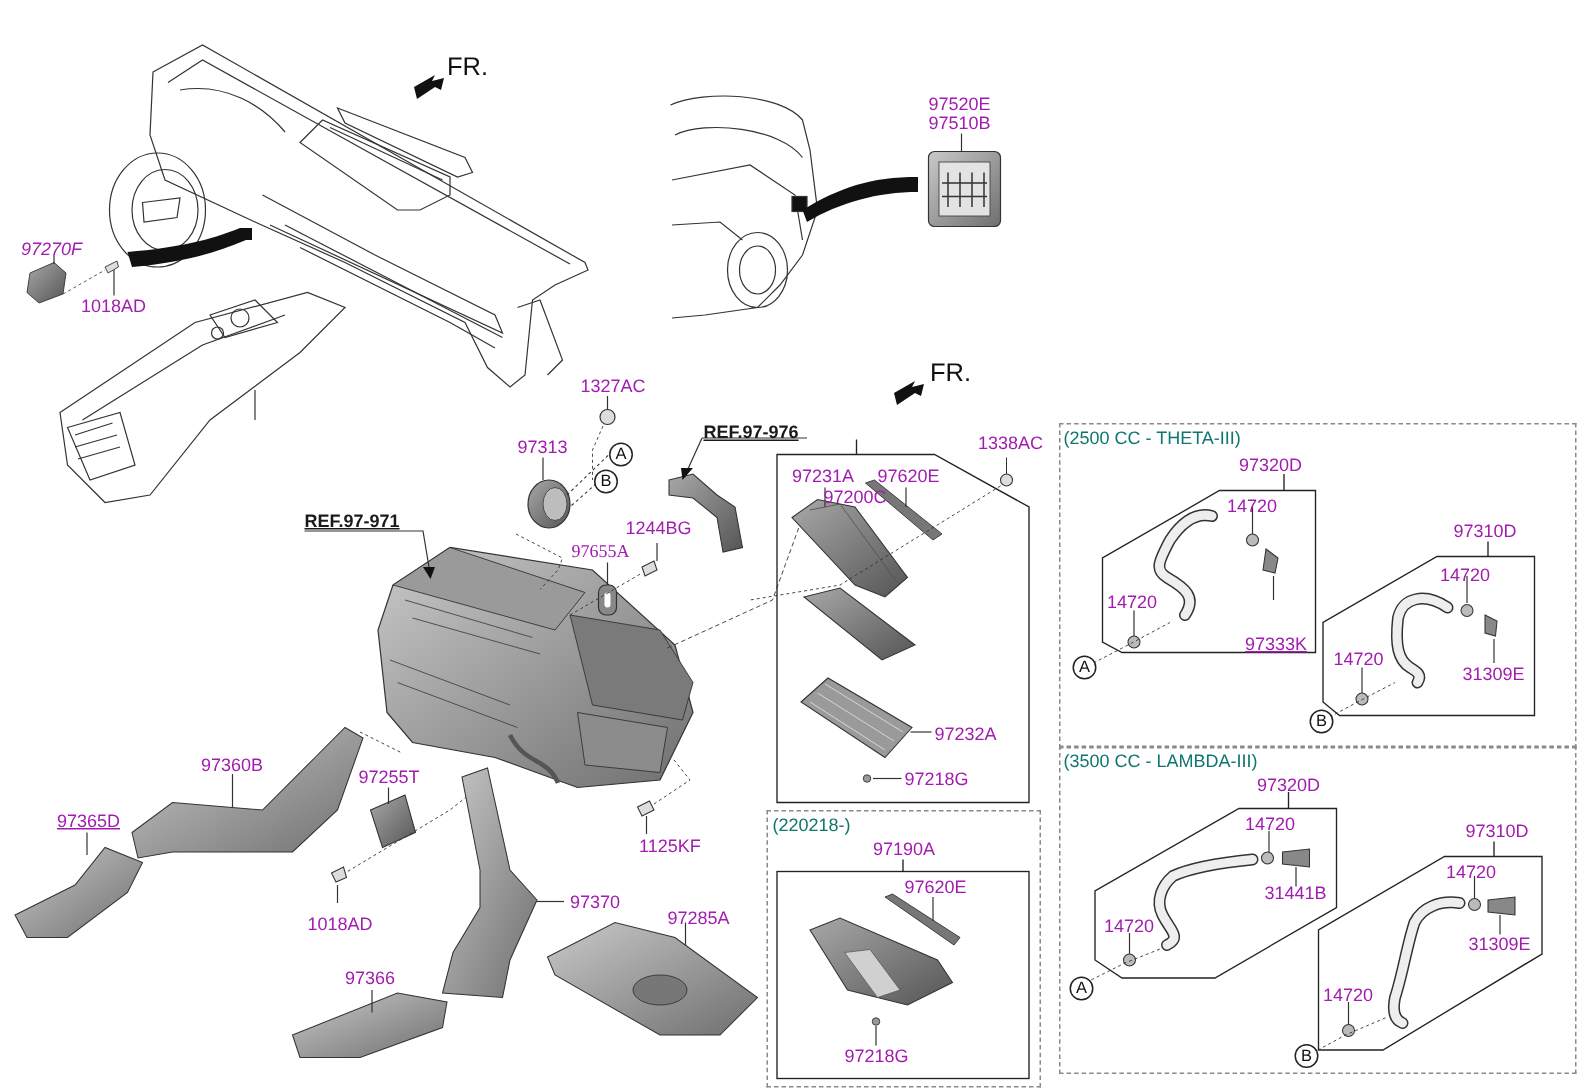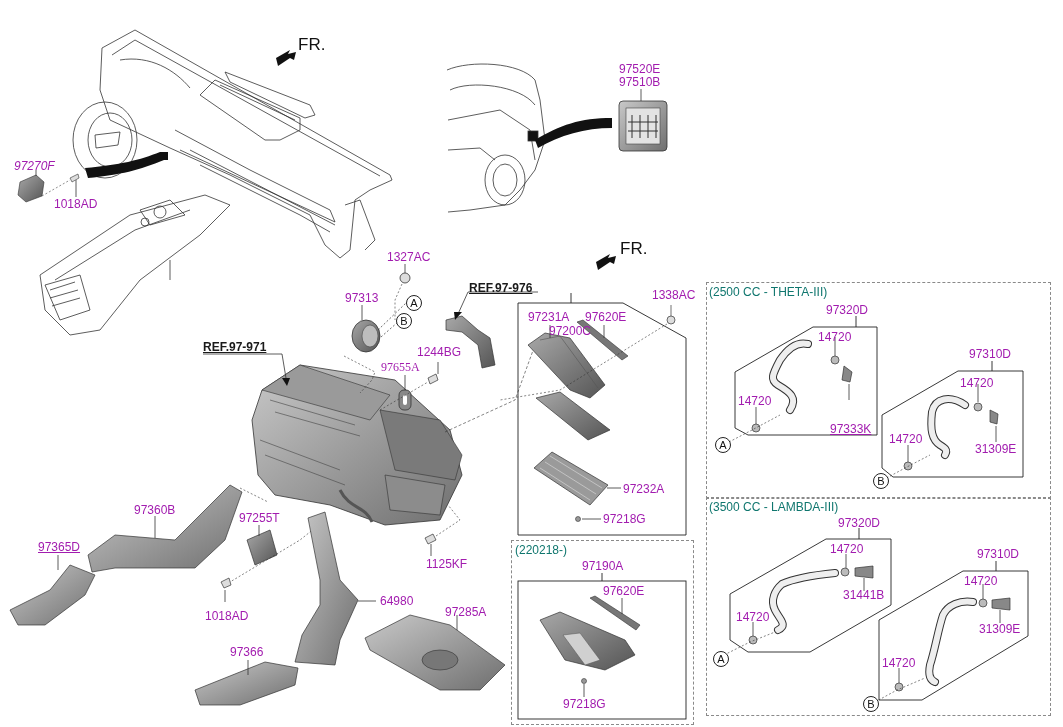--- a/index.html
+++ b/index.html
@@ -287,21 +287,21 @@
   <div class="lbl" style="left:345px;top:292px;">97313</div>
   <div class="circ" style="left:406px;top:295px;">A</div>
   <div class="circ" style="left:396px;top:313px;">B</div>
   <div class="lbl" style="left:417px;top:346px;">1244BG</div>
   <div class="lbl" style="left:381px;top:361px;font-family:Liberation Serif, serif;">97655A</div>
   <div class="lbl" style="left:134px;top:504px;">97360B</div>
   <div class="lbl" style="left:38px;top:541px;text-decoration:underline;">97365D</div>
   <div class="lbl" style="left:239px;top:512px;">97255T</div>
   <div class="lbl" style="left:205px;top:610px;">1018AD</div>
   <div class="lbl" style="left:426px;top:558px;">1125KF</div>
-  <div class="lbl" style="left:380px;top:595px;">64980</div>
+  <div class="lbl" style="left:380px;top:595px;">97370</div>
   <div class="lbl" style="left:435px;top:606px;margin-left:10px;">97285A</div>
   <div class="lbl" style="left:230px;top:646px;">97366</div>
 
   <div class="lbl" style="left:549px;top:281px;margin-top:44px;">97200C</div>
   <div class="lbl" style="left:652px;top:289px;">1338AC</div>
   <div class="lbl" style="left:528px;top:311px;">97231A</div>
   <div class="lbl" style="left:585px;top:311px;">97620E</div>
   <div class="lbl" style="left:623px;top:483px;">97232A</div>
   <div class="lbl" style="left:603px;top:513px;">97218G</div>
 

